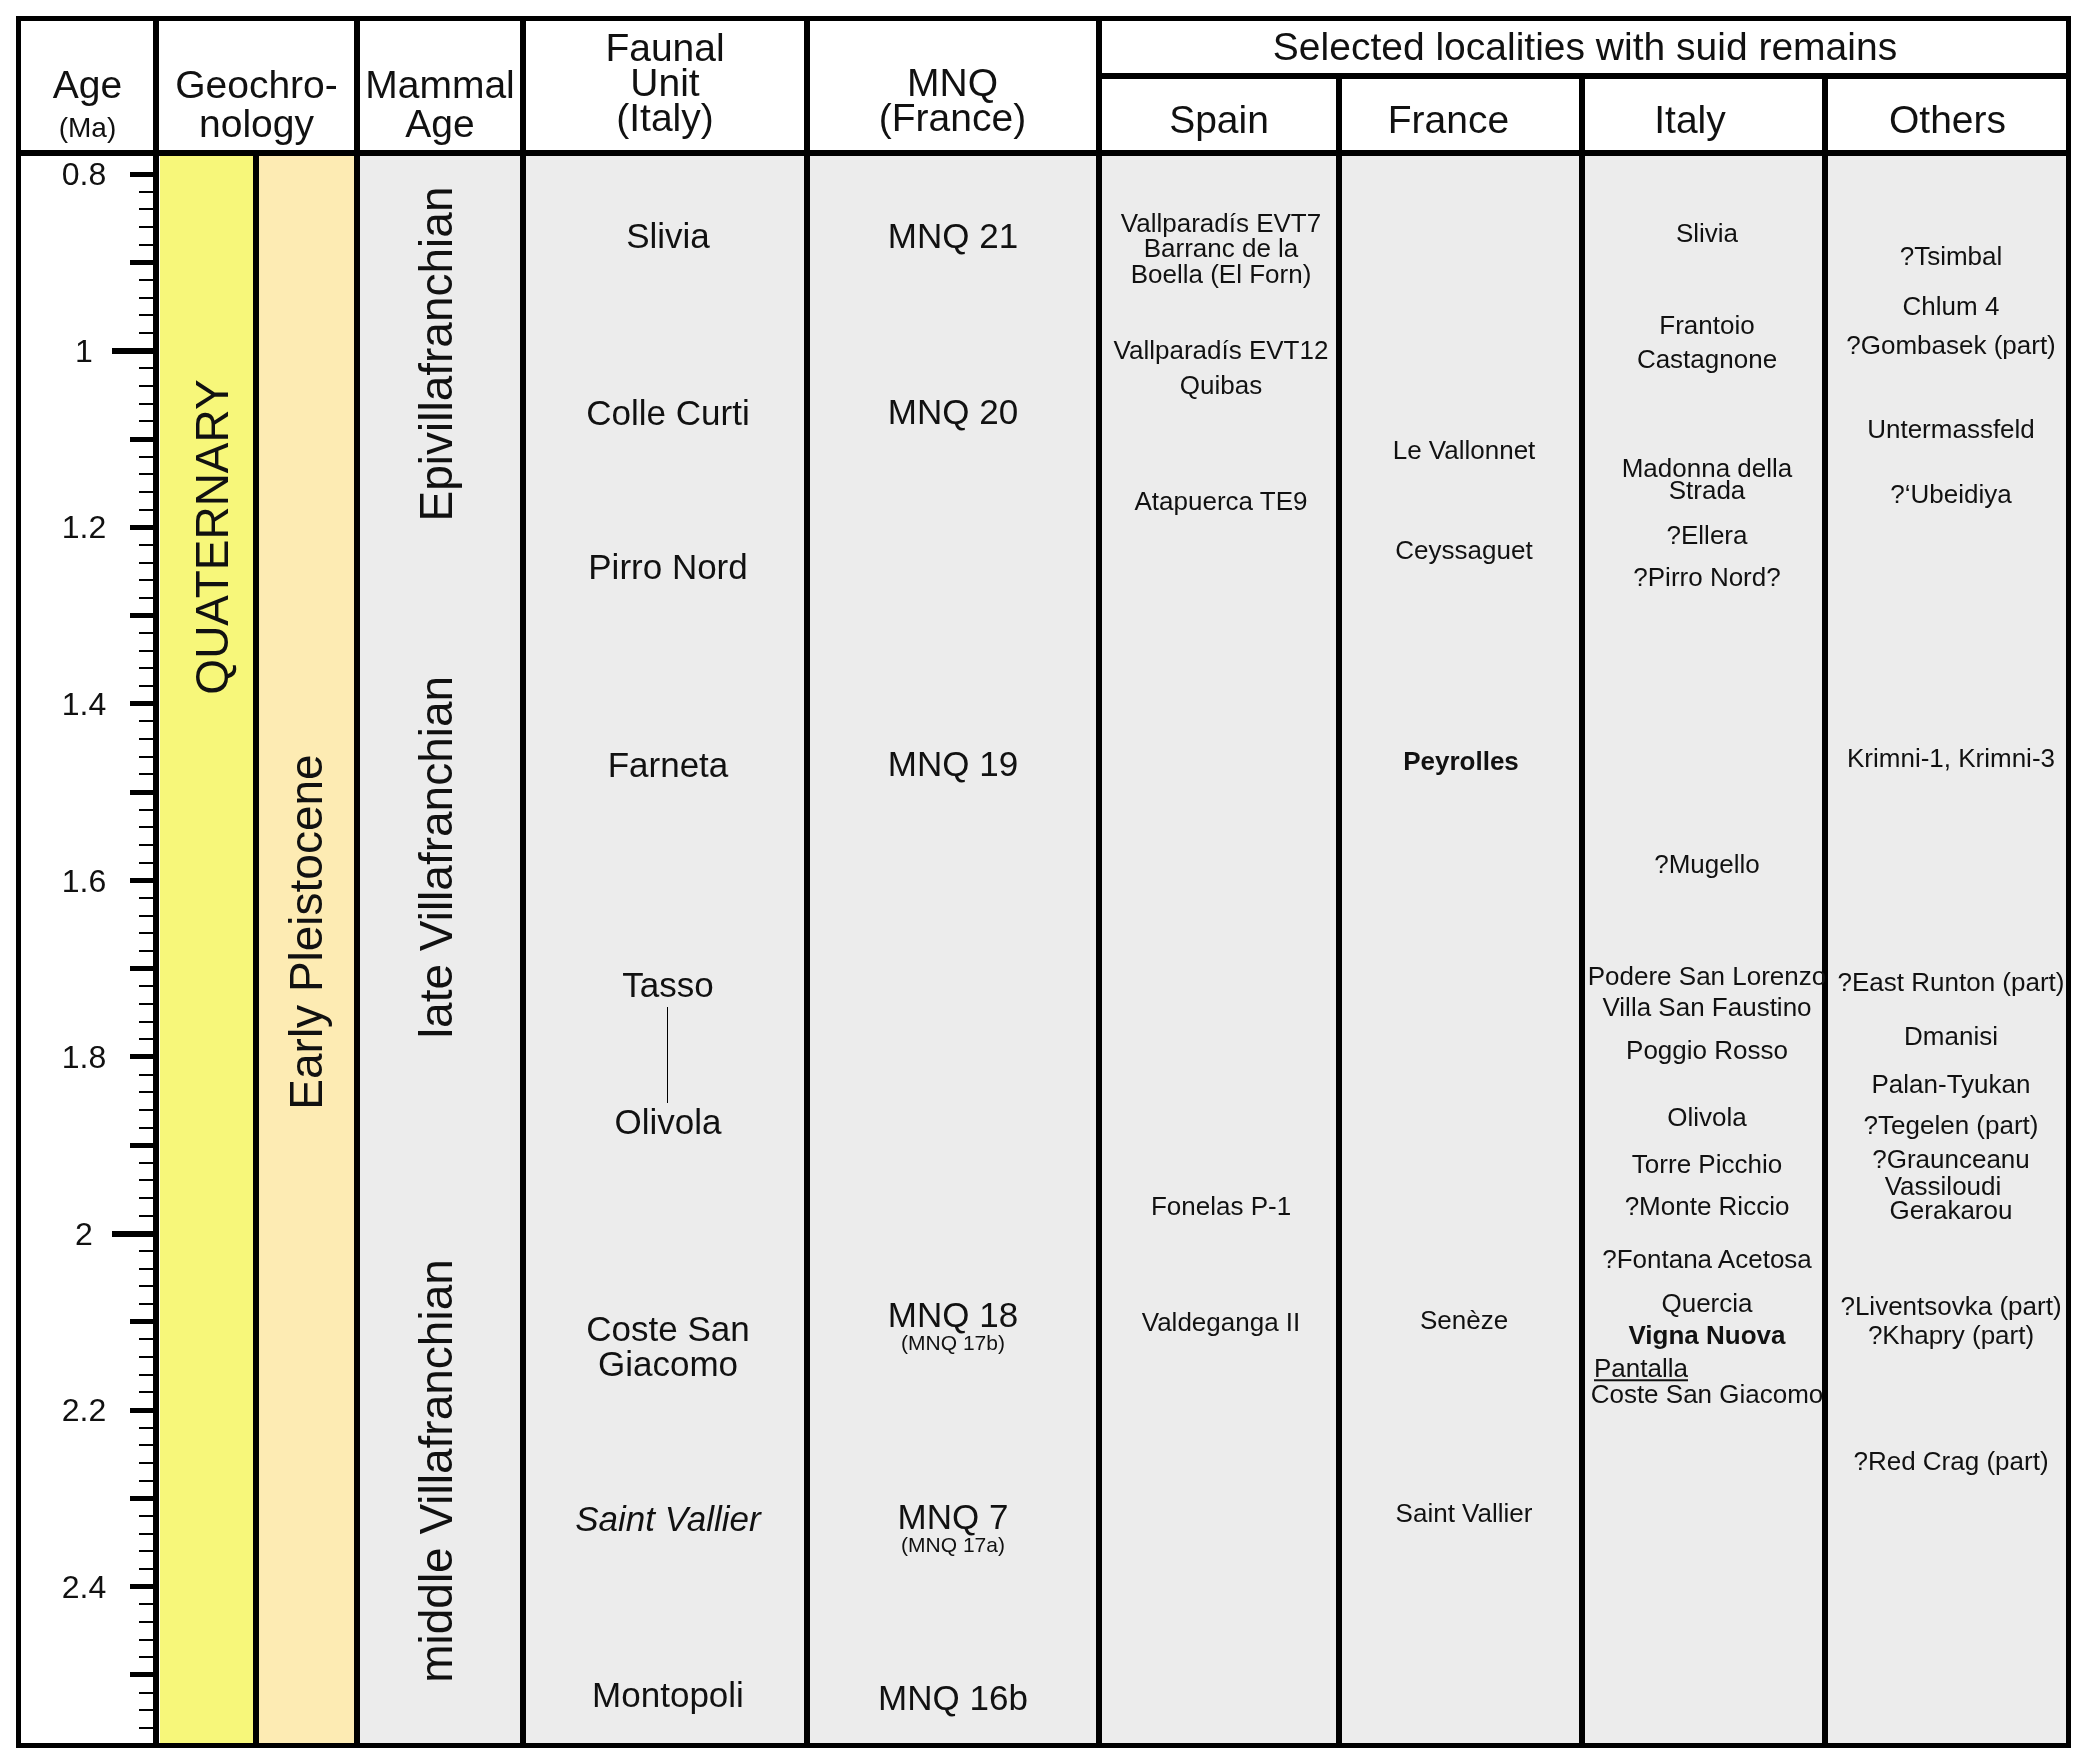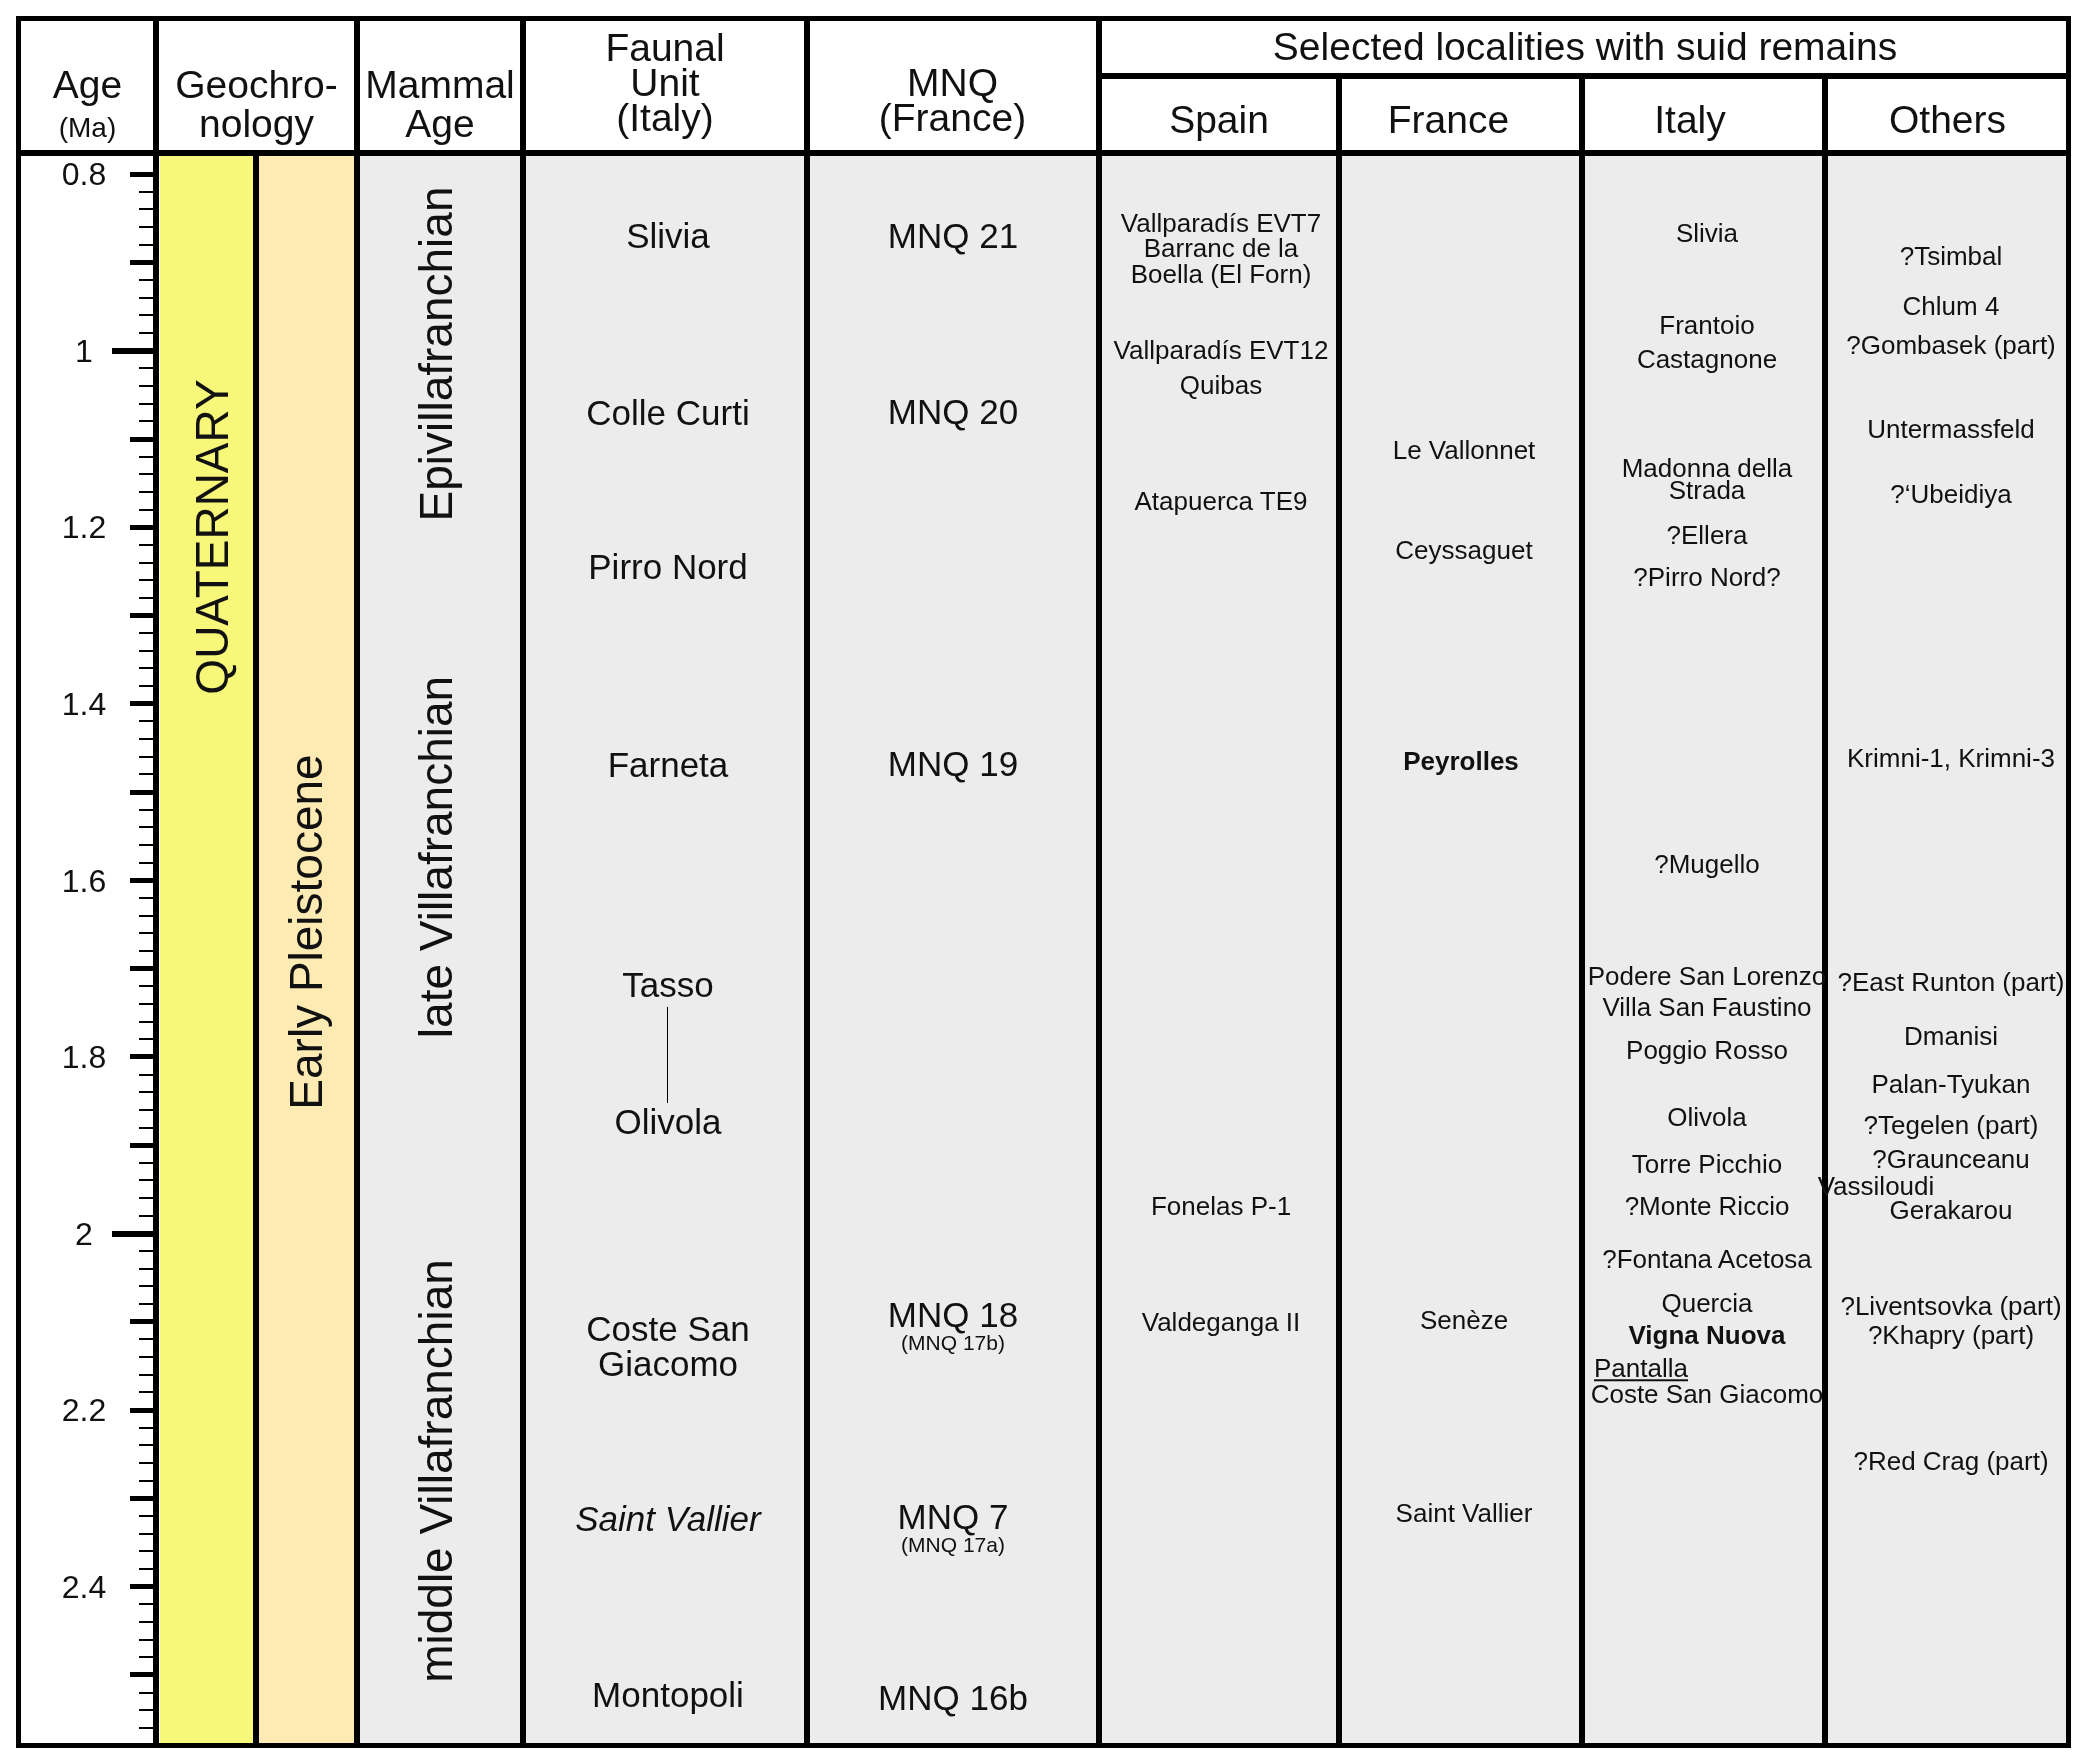--- a/index.html
+++ b/index.html
@@ -257,19 +257,19 @@
     <div class="txt loc" style="left: 1951px; top: 307px;">Chlum 4</div>
     <div class="txt loc" style="left: 1951px; top: 346px;">?Gombasek (part)</div>
     <div class="txt loc" style="left: 1951px; top: 430px;">Untermassfeld</div>
     <div class="txt loc" style="left: 1951px; top: 495px;">?‘Ubeidiya</div>
     <div class="txt loc" style="left: 1951px; top: 759px;">Krimni-1, Krimni-3</div>
     <div class="txt loc" style="left: 1951px; top: 983px;">?East Runton (part)</div>
     <div class="txt loc" style="left: 1951px; top: 1037px;">Dmanisi</div>
     <div class="txt loc" style="left: 1951px; top: 1085px;">Palan-Tyukan</div>
     <div class="txt loc" style="left: 1951px; top: 1126px;">?Tegelen (part)</div>
     <div class="txt loc" style="left: 1951px; top: 1160px;">?Graunceanu</div>
-    <div class="txt loc" style="left: 1876px; top: 1187px;">Vassiloudi</div>
+    <div class="txt loc" style="left: 1943px; top: 1187px;">Vassiloudi</div>
     <div class="txt loc" style="left: 1951px; top: 1211px;">Gerakarou</div>
     <div class="txt loc" style="left: 1951px; top: 1307px;">?Liventsovka (part)</div>
     <div class="txt loc" style="left: 1951px; top: 1336px;">?Khapry (part)</div>
     <div class="txt loc" style="left: 1951px; top: 1462px;">?Red Crag (part)</div>
   </div>
 
 
 </body></html>

